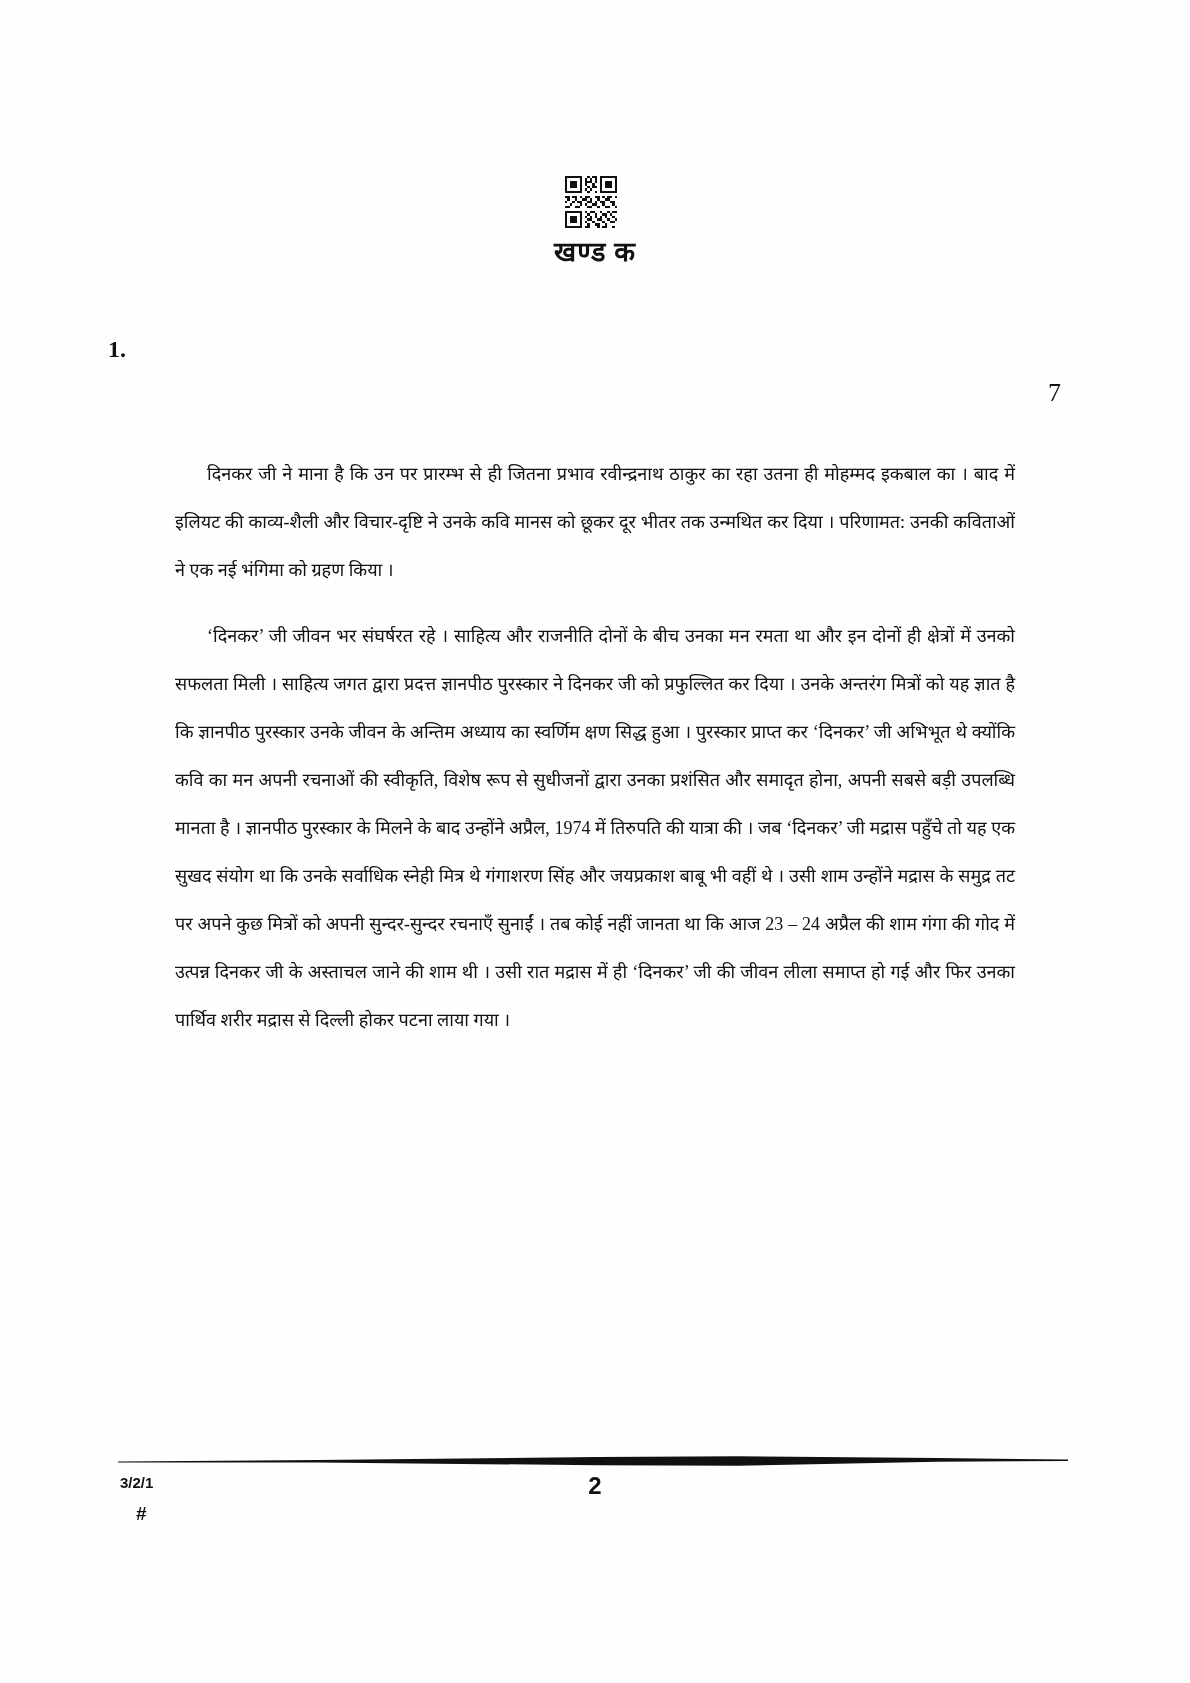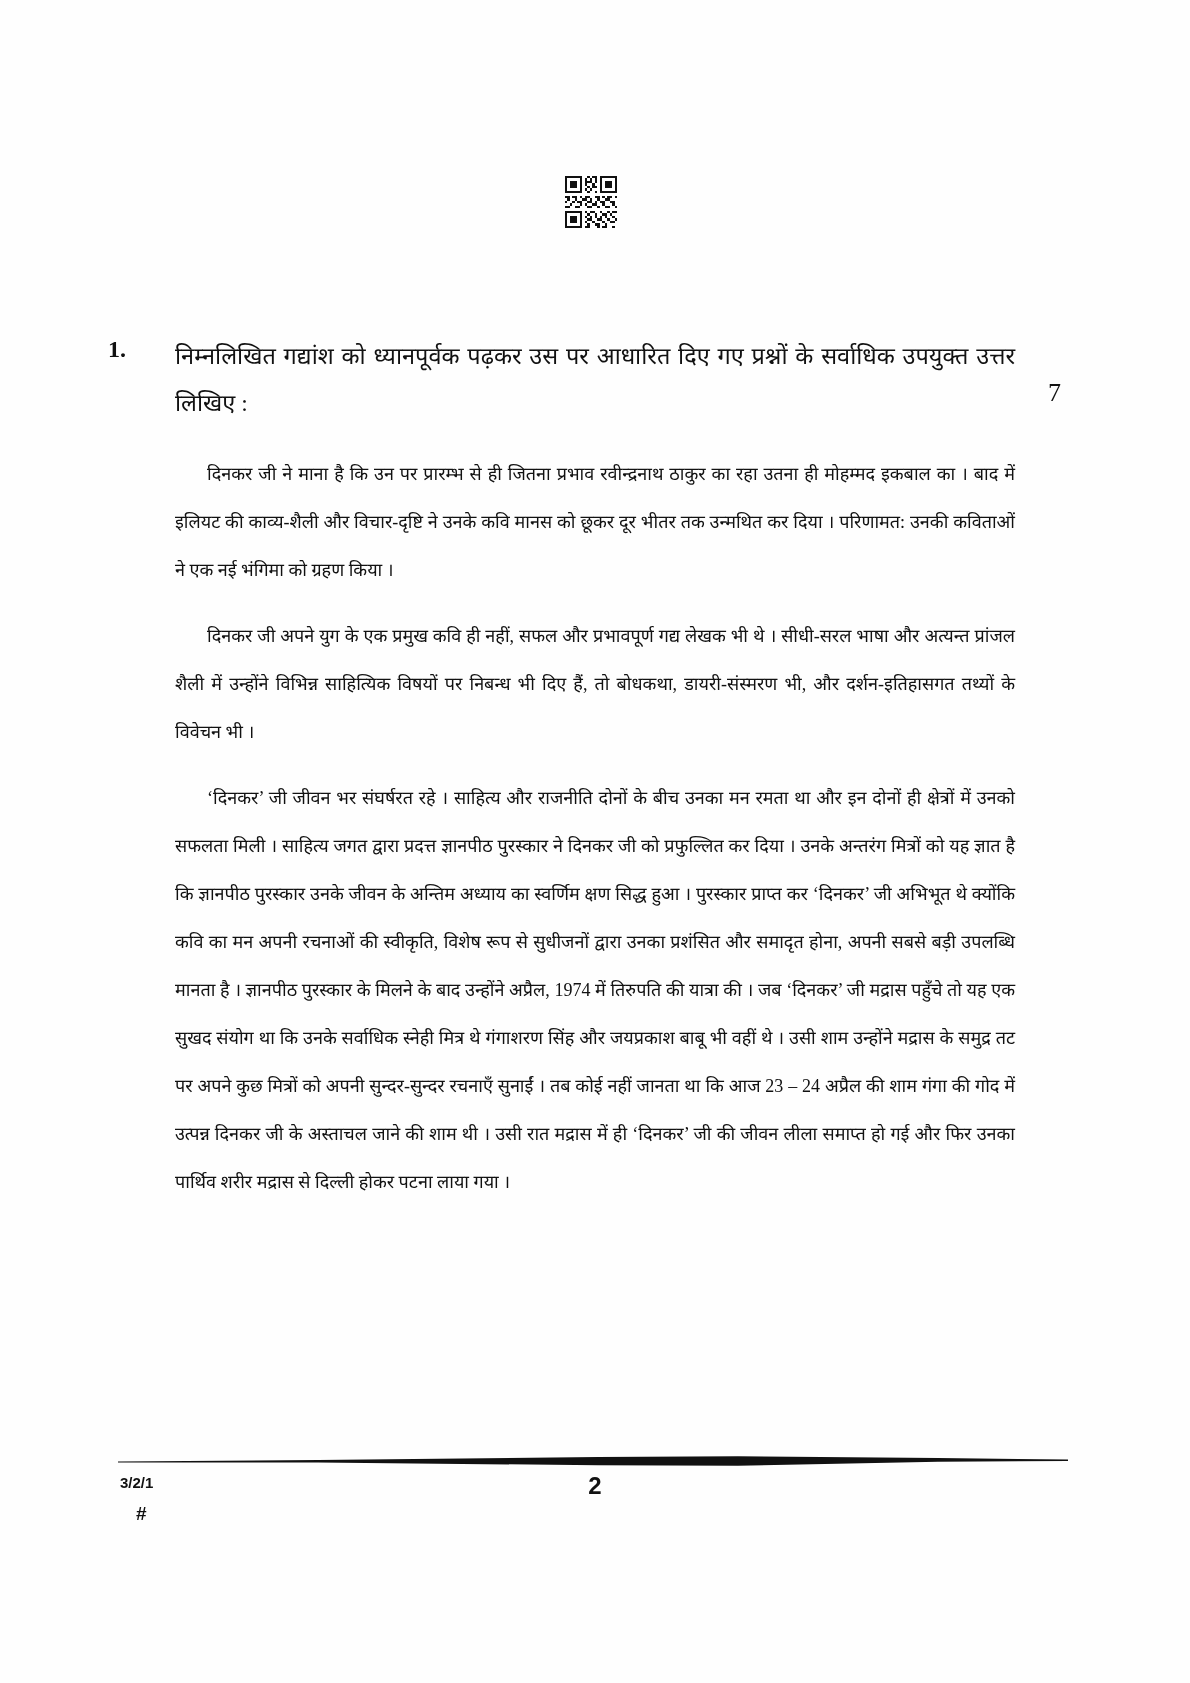--- a/index.html
+++ b/index.html
@@ -209,28 +209,27 @@
           <rect x="12" y="19" width="2" height="1"></rect>
           <rect x="16" y="19" width="1" height="1"></rect>
         <rect x="8" y="20" width="2" height="1"></rect>
           <rect x="13" y="20" width="1" height="1"></rect>
           <rect x="15" y="20" width="2" height="1"></rect>
         <rect x="19" y="20" width="1" height="1"></rect>
       </g>
     </svg>
   </div>
 
+  <div class="heading-block section-heading">खण्ड क</div>
 
   <div class="q-number">1.</div>
-  <div class="q-instruction">निम्नलिखित गद्यांश को ध्यानपूर्वक पढ़कर उस पर आधारित दिए गए प्रश्नों के सर्वाधिक उपयुक्त उत्तर लिखिए :</div>
   <div class="q-marks">7</div>
 
   <div class="passage">
     <p>दिनकर जी ने माना है कि उन पर प्रारम्भ से ही जितना प्रभाव रवीन्द्रनाथ ठाकुर का रहा उतना ही मोहम्मद इकबाल का । बाद में इलियट की काव्य-शैली और विचार-दृष्टि ने उनके कवि मानस को छूकर दूर भीतर तक उन्मथित कर दिया । परिणामत: उनकी कविताओं ने एक नई भंगिमा को ग्रहण किया ।</p>
-    <p>दिनकर जी अपने युग के एक प्रमुख कवि ही नहीं, सफल और प्रभावपूर्ण गद्य लेखक भी थे । सीधी-सरल भाषा और अत्यन्त प्रांजल शैली में उन्होंने विभिन्न साहित्यिक विषयों पर निबन्ध भी दिए हैं, तो बोधकथा, डायरी-संस्मरण भी, और दर्शन-इतिहासगत तथ्यों के विवेचन भी ।</p>
     <p>‘दिनकर’ जी जीवन भर संघर्षरत रहे । साहित्य और राजनीति दोनों के बीच उनका मन रमता था और इन दोनों ही क्षेत्रों में उनको सफलता मिली । साहित्य जगत द्वारा प्रदत्त ज्ञानपीठ पुरस्कार ने दिनकर जी को प्रफुल्लित कर दिया । उनके अन्तरंग मित्रों को यह ज्ञात है कि ज्ञानपीठ पुरस्कार उनके जीवन के अन्तिम अध्याय का स्वर्णिम क्षण सिद्ध हुआ । पुरस्कार प्राप्त कर ‘दिनकर’ जी अभिभूत थे क्योंकि कवि का मन अपनी रचनाओं की स्वीकृति, विशेष रूप से सुधीजनों द्वारा उनका प्रशंसित और समादृत होना, अपनी सबसे बड़ी उपलब्धि मानता है । ज्ञानपीठ पुरस्कार के मिलने के बाद उन्होंने अप्रैल, 1974 में तिरुपति की यात्रा की । जब ‘दिनकर’ जी मद्रास पहुँचे तो यह एक सुखद संयोग था कि उनके सर्वाधिक स्नेही मित्र थे गंगाशरण सिंह और जयप्रकाश बाबू भी वहीं थे । उसी शाम उन्होंने मद्रास के समुद्र तट पर अपने कुछ मित्रों को अपनी सुन्दर-सुन्दर रचनाएँ सुनाईं । तब कोई नहीं जानता था कि आज 23 – 24 अप्रैल की शाम गंगा की गोद में उत्पन्न दिनकर जी के अस्ताचल जाने की शाम थी । उसी रात मद्रास में ही ‘दिनकर’ जी की जीवन लीला समाप्त हो गई और फिर उनका पार्थिव शरीर मद्रास से दिल्ली होकर पटना लाया गया ।</p>
   </div>
 
   <div class="footer-line">
     <svg width="950" height="18" viewBox="0 0 950 18" preserveAspectRatio="none" aria-hidden="true">
       <polygon fill="#111" points="0,9.5 200,8 480,5 620,4.2 820,6 950,7.6 950,9 820,9.8 620,13.8 480,13.2 200,10.6 0,10.6"></polygon>
     </svg>
   </div>
   <div class="paper-code">3/2/1</div>
   <div class="hash-mark">#</div>

